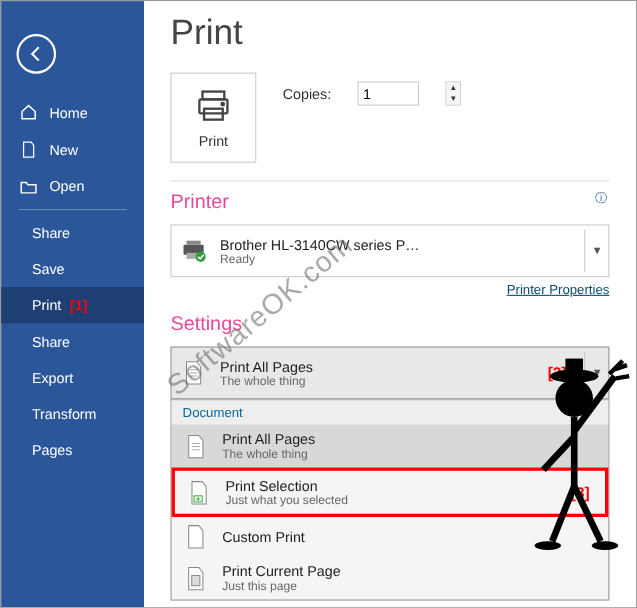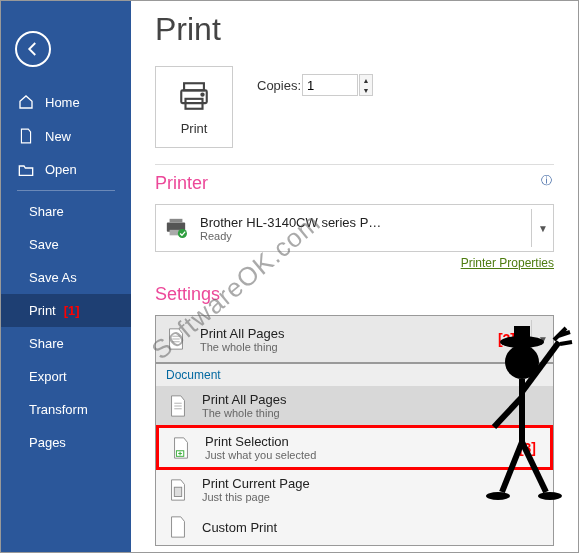--- a/index.html
+++ b/index.html
@@ -13,39 +13,39 @@
     .nav-item.selected { background: #1e3f73; }
     .divider { height: 1px; background: rgba(255,255,255,0.3); margin: 4px 16px; }
     .marker { color: #ff0000; font-weight: bold; font-size: 13px; margin-left: 8px; }
     
     .main { flex: 1; background: #fff; padding: 10px 24px; color: #333; position: relative; }
     .page-title { font-size: 32px; font-weight: 300; color: #444; margin-bottom: 18px; }
     
     .print-row { display: flex; align-items: flex-start; gap: 24px; margin-bottom: 16px; }
     .print-btn { border: 1px solid #ccc; width: 78px; height: 82px; display: flex; flex-direction: column; align-items: center; justify-content: center; gap: 8px; cursor: pointer; }
     .print-btn-label { font-size: 13px; }
-    .copies-row { display: flex; align-items: center; gap: 1px; margin-top: 8px; }
+    .copies-row { display: flex; align-items: center; gap: 24px; margin-top: 8px; }
     .copies-label { font-size: 13px; }
     .copies-input { width: 56px; height: 22px; border: 1px solid #ccc; padding: 0 4px; font-size: 13px; }
     .spinner { display: flex; flex-direction: column; border: 1px solid #ccc; }
     .spinner span { width: 12px; height: 10px; display: flex; align-items: center; justify-content: center; font-size: 7px; cursor: pointer; background: #f5f5f5; }
 
     .section-hr { border: none; border-top: 1px solid #ddd; margin: 10px 0 6px; }
     .section-title { font-size: 18px; font-weight: 400; color: #ec4899; margin: 8px 0 10px; }
     .info-icon { float: right; font-size: 11px; color: #2b579a; cursor: pointer; padding: 2px; }
     
     .dropdown { border: 1px solid #ccc; height: 48px; display: flex; align-items: center; padding: 4px 6px; gap: 10px; cursor: pointer; position: relative; }
     .dropdown.active { border: 1px solid #999; background: #e8e8e8; }
     .dd-icon { width: 28px; display: flex; align-items: center; justify-content: center; }
     .dd-text { flex: 1; }
     .dd-title { font-size: 13px; color: #222; }
     .dd-sub { font-size: 11px; color: #666; }
     .dd-chevron { width: 16px; font-size: 10px; color: #555; border-left: 1px solid #ccc; padding-left: 6px; height: 100%; display: flex; align-items: center; }
     
-    .link { color: #4d7c0f; font-size: 12px; text-decoration: underline; float: right; margin-top: 4px; cursor: pointer; }
+    .link { color: #0c4a6e; font-size: 12px; text-decoration: underline; float: right; margin-top: 4px; cursor: pointer; }
     
     .menu { border: 1px solid #999; background: #f5f5f5; width: 100%; margin-top: 0; }
     .menu-header { font-size: 12px; padding: 4px 10px; color: #0369a1; background: #eee; }
     .menu-item { display: flex; align-items: center; padding: 6px 8px; gap: 10px; cursor: pointer; }
     .menu-item.hover { background: #d8d8d8; }
     .menu-item.highlight { border: 3px solid #ff0000; }
     .mi-text { flex: 1; }
     .mi-title { font-size: 13px; color: #222; }
     .mi-sub { font-size: 11px; color: #666; }
     .marker2 { color: #ff0000; font-weight: bold; font-size: 14px; position: absolute; }
@@ -87,23 +87,20 @@
       </span>
     <span>Open</span>
   </div>
   <div class="divider"></div>
   <div class="nav-item noicon">
       <span>Share</span>
     </div>
   <div class="nav-item noicon">
       <span>Save</span>
     </div>
-  <div class="nav-item noicon">
-      <span>Save As</span>
-    </div>
   <div class="nav-item noicon selected">
     <span>Print</span>
     <span class="marker">[1]</span>
   </div>
   <div class="nav-item noicon">
       <span>Share</span>
     </div>
   <div class="nav-item noicon">
       <span>Export</span>
     </div>
@@ -203,36 +200,36 @@
       <div class="mi-text">
         <div class="mi-title">Print Selection</div>
         <div class="mi-sub">Just what you selected</div>
       </div>
       <span style="color:#f00;font-weight:bold;font-size:14px;margin-right:6px">[3]</span>
     </div>
     <div class="menu-item">
       <span class="dd-icon">
           <svg width="20" height="24" viewBox="0 0 20 26" fill="#fff" stroke="#888">
             <path d="M3 2 H13 L17 7 V24 H3 Z"></path>
+          </svg>
+        </span>
+      <div class="mi-text">
+        <div class="mi-title">Custom Print</div>
+      </div>
+    </div>
+    <div class="menu-item">
+      <span class="dd-icon">
+          <svg width="20" height="24" viewBox="0 0 20 26" fill="#fff" stroke="#888">
+            <path d="M3 2 H13 L17 7 V24 H3 Z"></path>
             <rect x="6" y="10" width="8" height="10" fill="#ddd"></rect>
           </svg>
         </span>
       <div class="mi-text">
         <div class="mi-title">Print Current Page</div>
         <div class="mi-sub">Just this page</div>
-      </div>
-    </div>
-    <div class="menu-item">
-      <span class="dd-icon">
-          <svg width="20" height="24" viewBox="0 0 20 26" fill="#fff" stroke="#888">
-            <path d="M3 2 H13 L17 7 V24 H3 Z"></path>
-          </svg>
-        </span>
-      <div class="mi-text">
-        <div class="mi-title">Custom Print</div>
       </div>
     </div>
   </div>
 </div>
 
 <div class="watermark">SoftwareOK.com</div>
 
 <svg class="stickman" viewBox="0 0 120 190">
   <circle cx="68" cy="50" r="17" fill="#000"></circle>
   <ellipse cx="68" cy="30" rx="22" ry="6" fill="#000"></ellipse>

